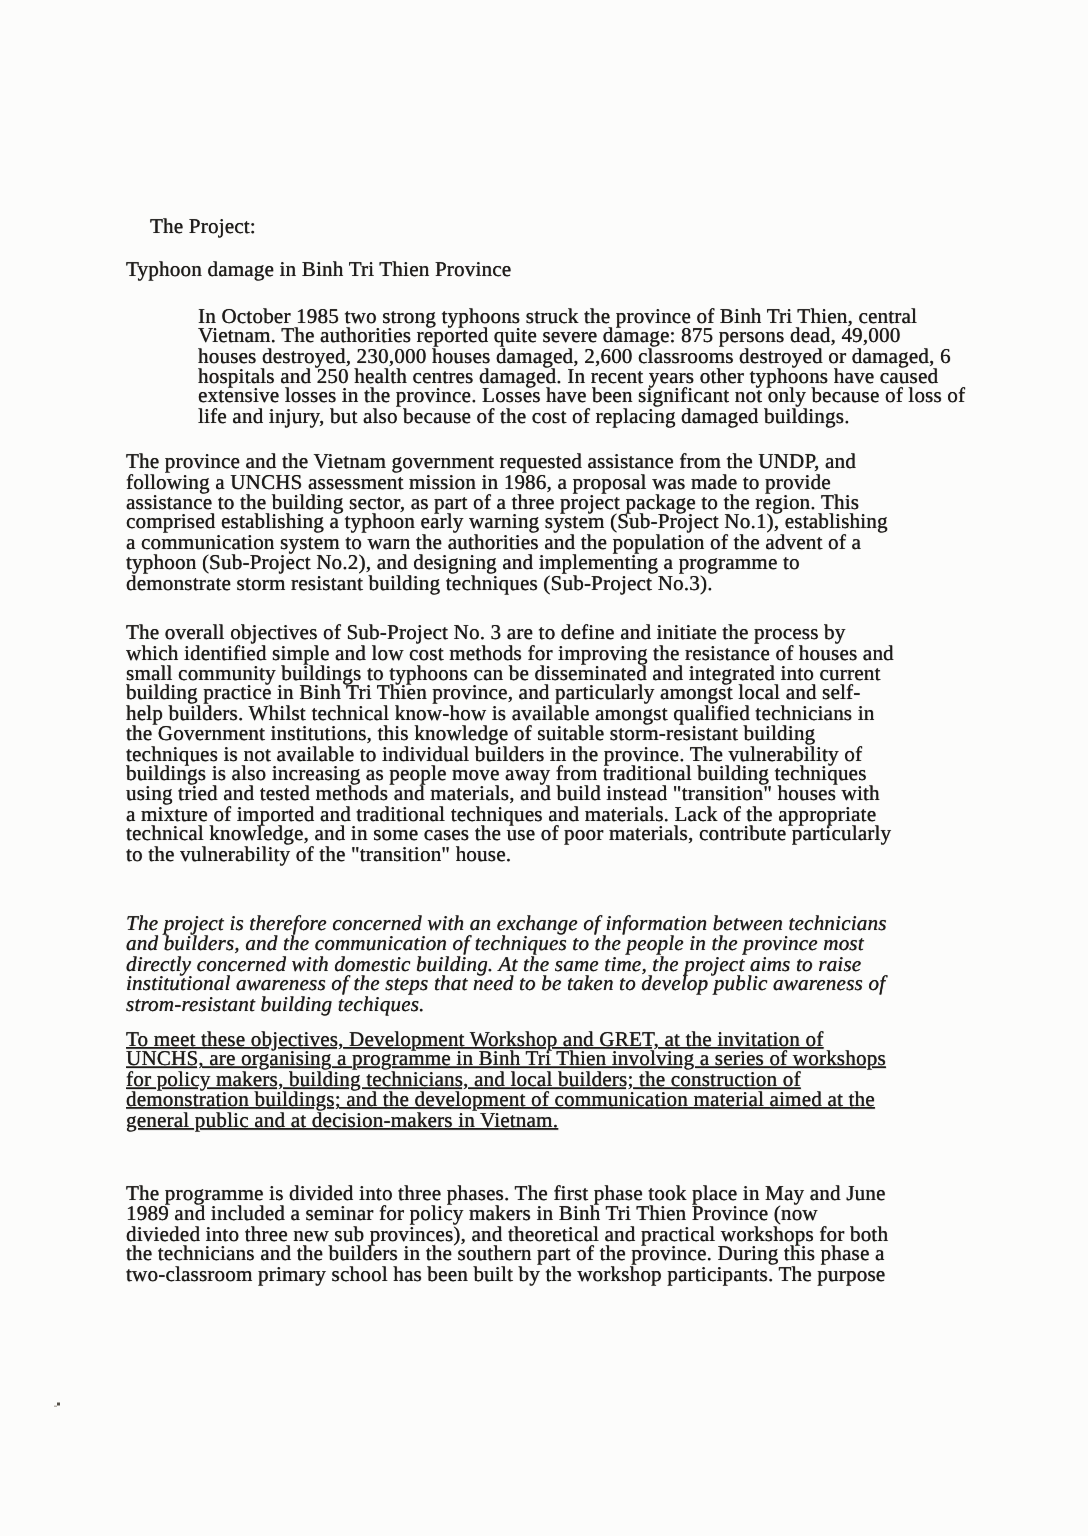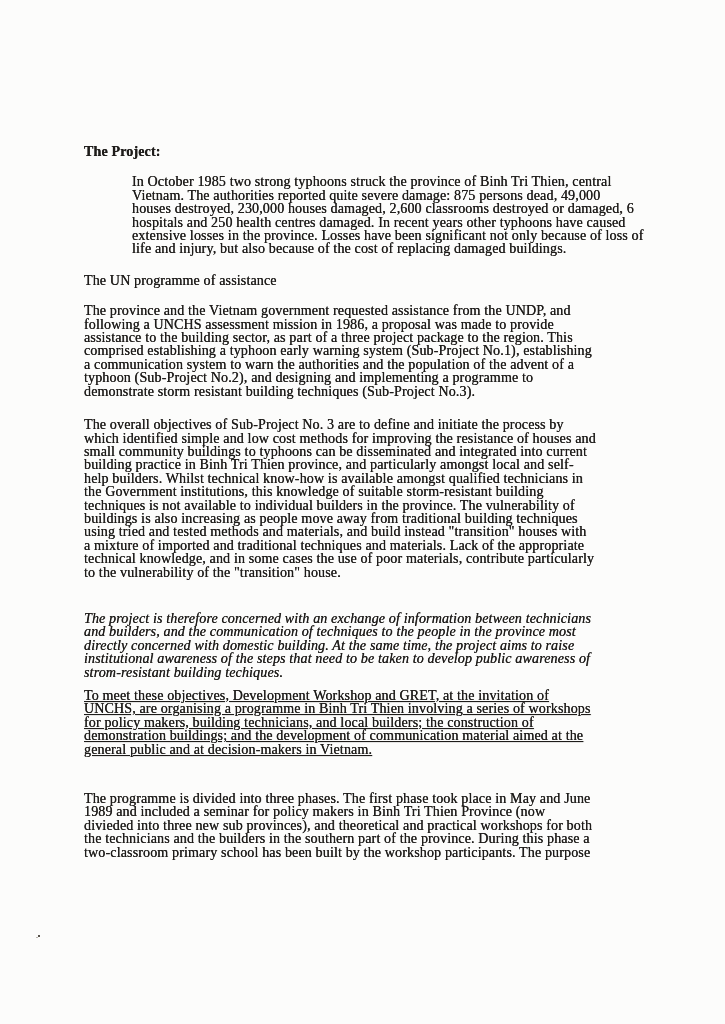--- a/index.html
+++ b/index.html
@@ -24,21 +24,22 @@
   }
   .scan-text {
     font-size: 14px;
     line-height: 13.4px;
     letter-spacing: 0.15px;
     white-space: pre-line;
     margin: 0;
     text-shadow: 0 0 0.45px rgba(30, 28, 26, 0.85), 0.3px 0.3px 0.2px rgba(30, 28, 26, 0.35);
   }
   .doc-heading {
-    font-weight: bold;
+    font-weight: normal;
+    margin-left: 16px;
   }
   .mt-sub   { margin-top: 16px; }
   .mt-p1    { margin-top: 17px; margin-left: 48px; }
   .mt-sec2  { margin-top: 18px; }
   .mt-p3    { margin-top: 17px; }
   .mt-p4    { margin-top: 20px; }
   .mt-p5    { margin-top: 33px; font-style: italic; }
   .mt-p6    { margin-top: 10px; text-decoration: underline; }
   .mt-p7    { margin-top: 36px; }
   .speck {
@@ -66,29 +67,29 @@
   }
 </style>
 </head>
 <body>
 
 <div class="page">
   <div class="text-column">
 
     <p class="scan-text doc-heading">The Project:</p>
 
+    <p class="scan-text mt-sub">Typhoon damage in Binh Tri Thien Province</p>
 
     <p class="scan-text mt-p1">In October 1985 two strong typhoons struck the province of Binh Tri Thien, central
 Vietnam. The authorities reported quite severe damage: 875 persons dead, 49,000
 houses destroyed, 230,000 houses damaged, 2,600 classrooms destroyed or damaged, 6
 hospitals and 250 health centres damaged. In recent years other typhoons have caused
 extensive losses in the province. Losses have been significant not only because of loss of
 life and injury, but also because of the cost of replacing damaged buildings.</p>
 
-    <p class="scan-text mt-sec2">The UN programme of assistance</p>
 
     <p class="scan-text mt-p3">The province and the Vietnam government requested assistance from the UNDP, and
 following a UNCHS assessment mission in 1986, a proposal was made to provide
 assistance to the building sector, as part of a three project package to the region. This
 comprised establishing a typhoon early warning system (Sub-Project No.1), establishing
 a communication system to warn the authorities and the population of the advent of a
 typhoon (Sub-Project No.2), and designing and implementing a programme to
 demonstrate storm resistant building techniques (Sub-Project No.3).</p>
 
     <p class="scan-text mt-p4">The overall objectives of Sub-Project No. 3 are to define and initiate the process by

